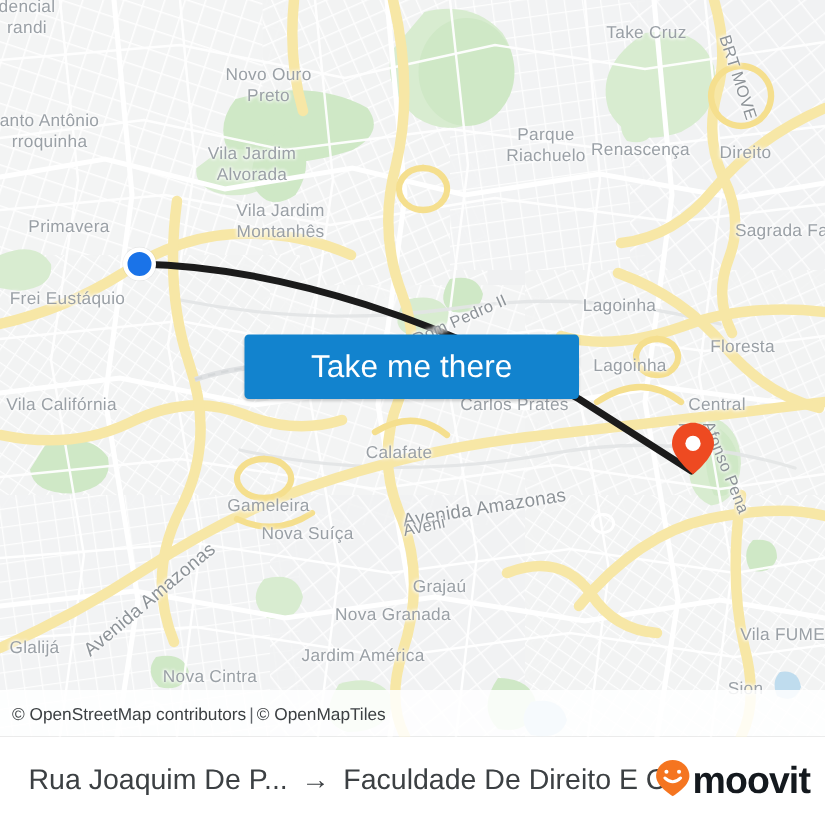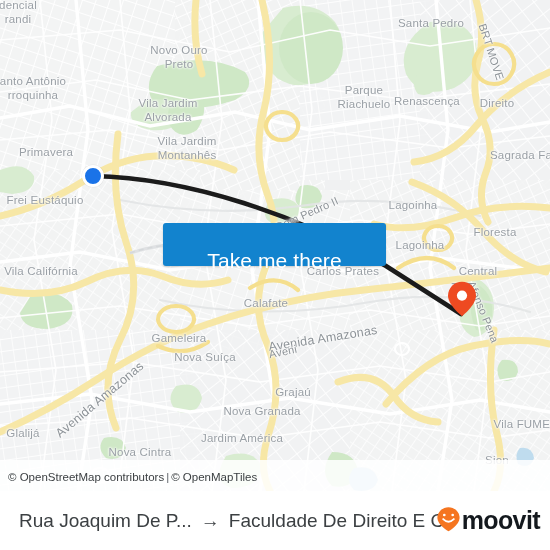--- a/index.html
+++ b/index.html
@@ -48,21 +48,21 @@
     border:none;border-radius:3px;
     color:#ffffff;
     font-family:"Liberation Sans", sans-serif;
     font-size:21px;
     font-weight:400;
     letter-spacing:.1px;
     text-align:center;
     line-height:43px;
     cursor:pointer;
     box-shadow:0 1px 2px rgba(0,0,0,.18);
-    padding:16px;
+    padding:0;
   }
 
   
   .attrib-bar{
     position:absolute;left:0;bottom:0;width:550px;height:31px;
     background:rgba(255,255,255,.86);
   }
   .attrib{
     position:absolute;left:8px;bottom:8px;
     font-family:"Liberation Sans", sans-serif;
@@ -247,21 +247,21 @@
       <g stroke="#d5d8da" fill="none" stroke-width="1.6" stroke-dasharray="5 4">
         <path d="M130 253 q50 -16 100 -4 q52 14 104 4"></path>
       </g>
 
       <path d="M93 176 C 190 178, 300 216, 386 266 L 461 314" stroke="#1b1b1b" stroke-width="4.6" fill="none" stroke-linecap="round" stroke-linejoin="round"></path>
     </svg>
 
     <div>
       <div class="maplabel two" style="left:18px;top:12px;">dencial<br>randi</div>
       <div class="maplabel two" style="left:179px;top:57px;">Novo Ouro<br>Preto</div>
-      <div class="maplabel" style="left:431px;top:23px;">Santa Pedro</div>
+      <div class="maplabel" style="left:431px;top:23px;">Take Cruz</div>
       <div class="maplabel road" style="left:491px;top:52px;transform:translate(-50%,-50%) rotate(72deg);">BRT MOVE</div>
       <div class="maplabel two" style="left:33px;top:88px;">anto Antônio<br>rroquinha</div>
       <div class="maplabel two" style="left:168px;top:110px;">Vila Jardim<br>Alvorada</div>
       <div class="maplabel two" style="left:364px;top:97px;">Parque<br>Riachuelo</div>
       <div class="maplabel" style="left:427px;top:101px;">Renascença</div>
       <div class="maplabel" style="left:497px;top:103px;">Direito</div>
       <div class="maplabel two" style="left:187px;top:148px;">Vila Jardim<br>Montanhês</div>
       <div class="maplabel" style="left:521px;top:155px;">Sagrada Fa</div>
       <div class="maplabel" style="left:46px;top:152px;">Primavera</div>
       <div class="maplabel" style="left:45px;top:200px;">Frei Eustáquio</div>

